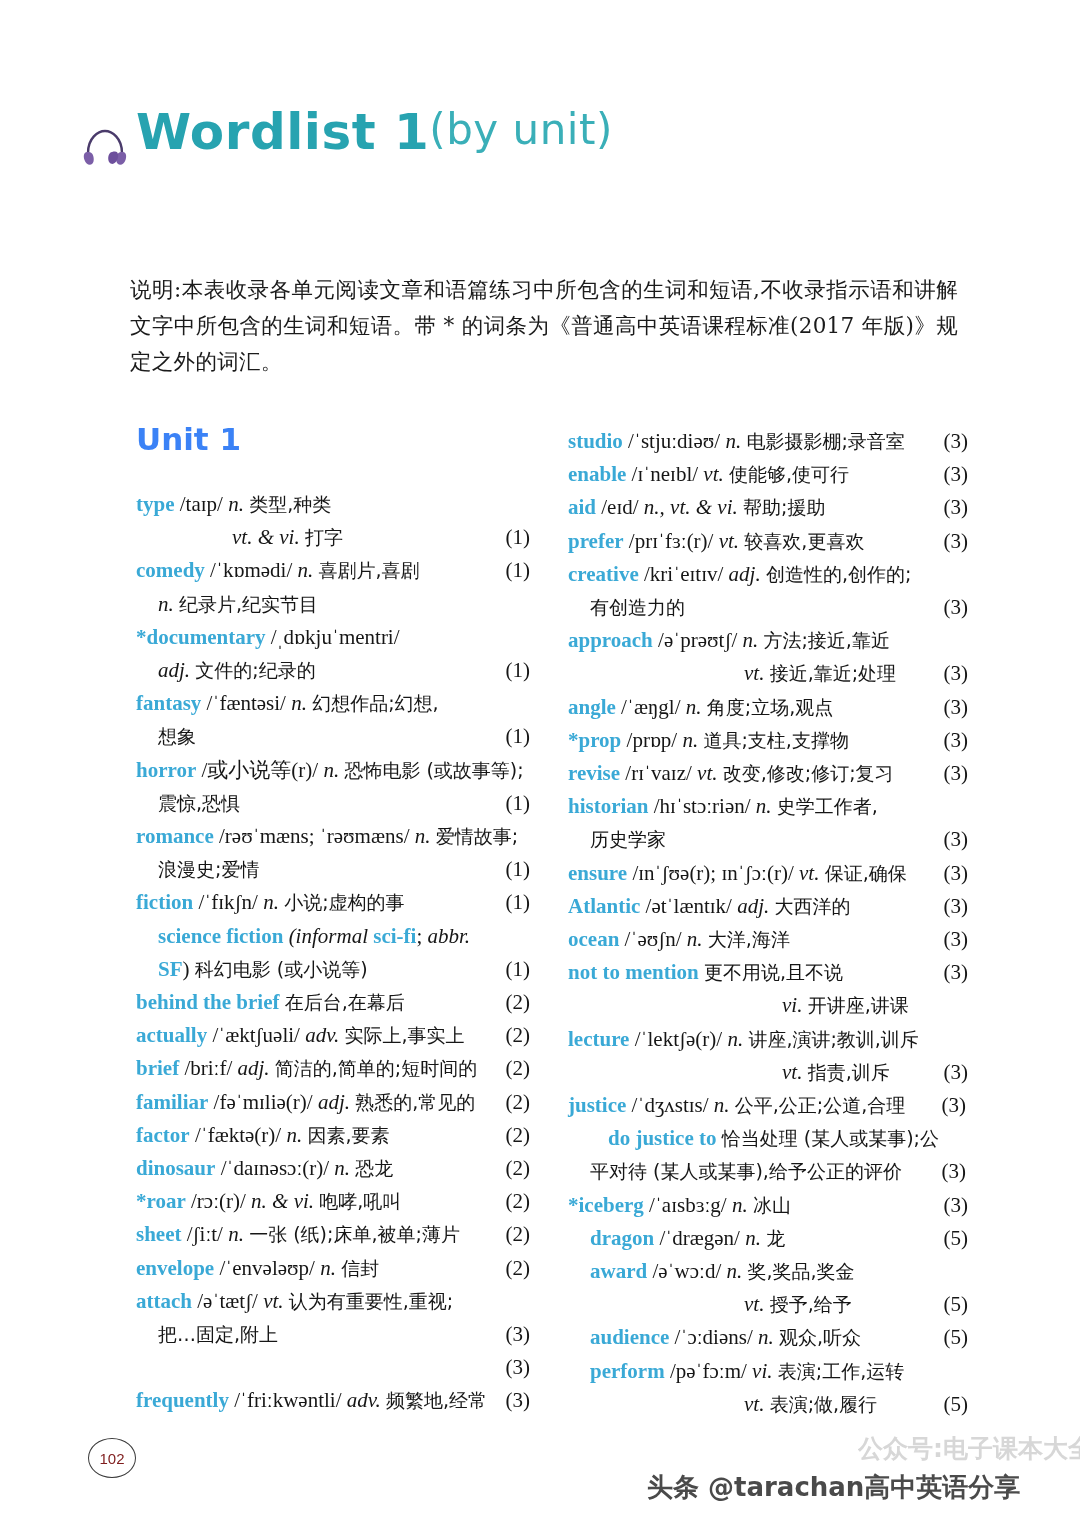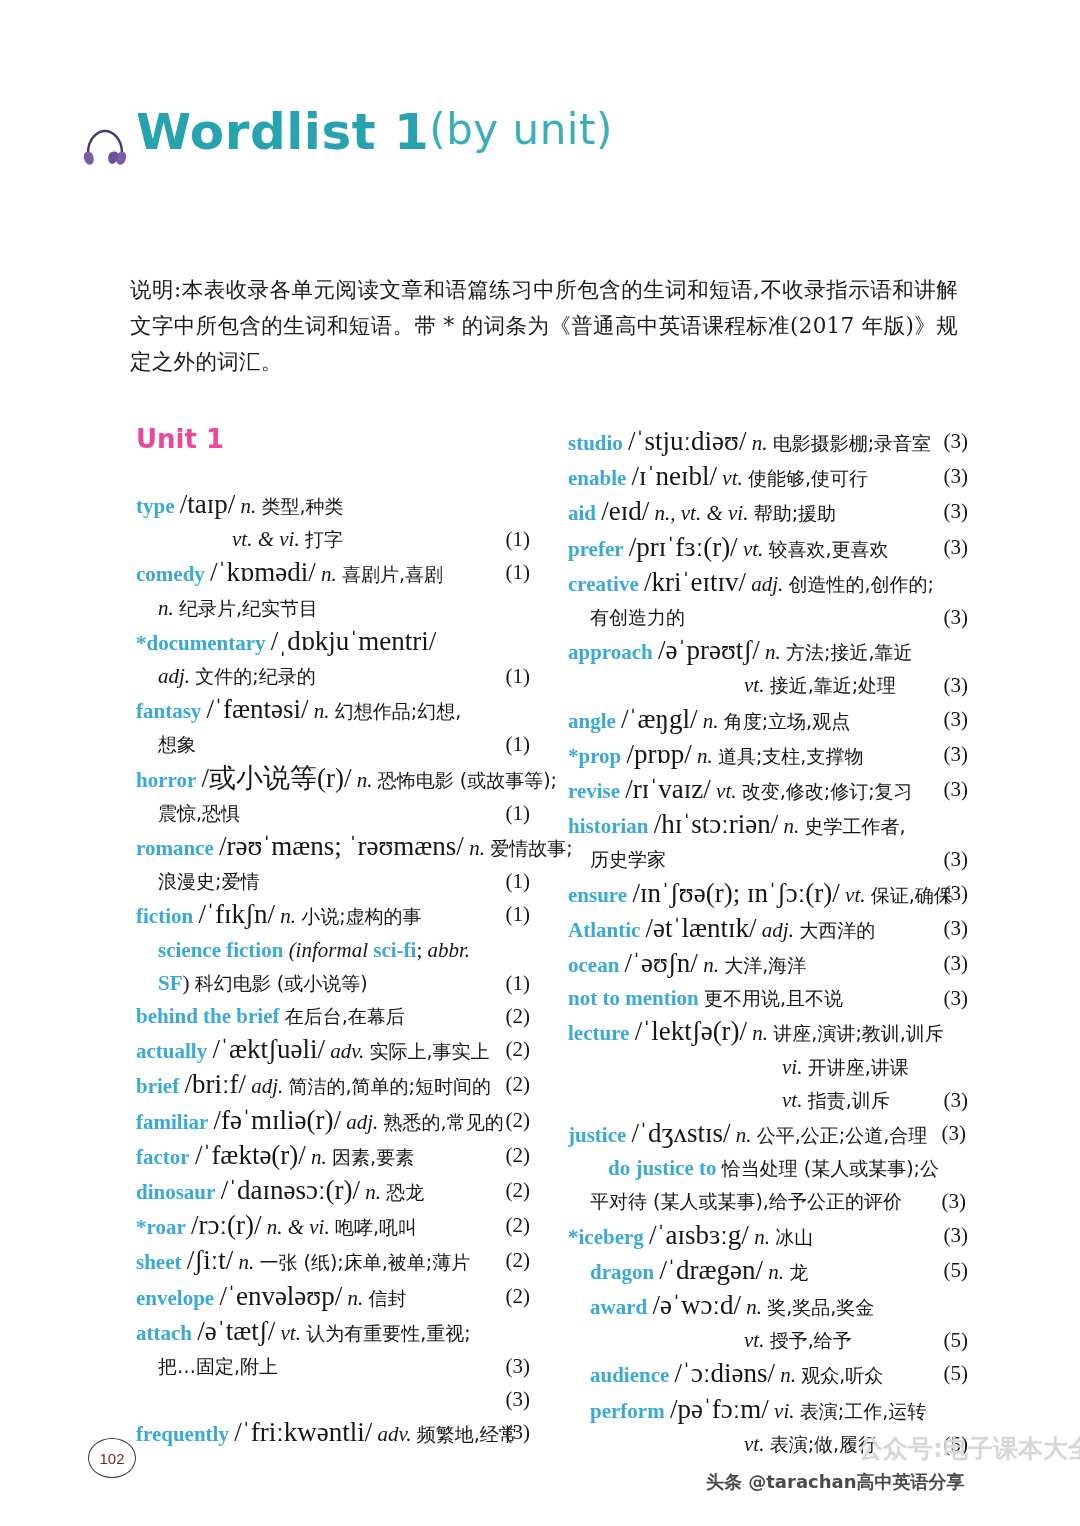--- a/index.html
+++ b/index.html
@@ -71,23 +71,23 @@
     letter-spacing: 0.3px;
   }
 
   
   .unit-heading {
     position: absolute;
     left: 136px;
     top: 420px;
     font-family: "DejaVu Sans", sans-serif;
     font-weight: bold;
-    font-size: 26px;
+    font-size: 31px;
     line-height: 38px;
-    color: #ec4899;
+    color: #3b82f6;
   }
 
   
   .columns {
     position: absolute;
     left: 0;
     top: 425px;
     width: 1080px;
   }
   .col {
@@ -125,21 +125,21 @@
     font-weight: bold;
     font-family: "Liberation Serif", serif;
   }
   .star {
     color: #3aa9d6;
     font-weight: bold;
   }
   .ipa {
     font-family: "Liberation Serif", serif;
     color: #161616;
-    font-size: 27px;
+    font-size: 21px;
   }
   .pos {
     font-style: italic;
     font-family: "Liberation Serif", serif;
   }
   .cn {
     font-family: "DejaVu Sans", sans-serif;
     font-size: 19px;
     letter-spacing: 0px;
   }
@@ -165,24 +165,24 @@
     border-radius: 50%;
     display: flex;
     align-items: center;
     justify-content: center;
     font-family: "Liberation Sans", sans-serif;
     font-size: 15px;
     color: #7f1d1d;
   }
   .watermark-main {
     position: absolute;
-    left: 706px;
+    left: 647px;
     top: 1470px;
     font-family: "DejaVu Sans", sans-serif;
-    font-size: 18px;
+    font-size: 26px;
     font-weight: bold;
     color: #4a4a4a;
     white-space: nowrap;
   }
   .watermark-faint {
     position: absolute;
     left: 858px;
     top: 1432px;
     font-family: "DejaVu Sans", sans-serif;
     font-size: 25px;
@@ -260,22 +260,22 @@
           <div class="line ind-4"><span class="body"><span class="pos">vt.</span> <span class="cn">接近,靠近;处理</span></span><span class="ref">(3)</span></div>
           <div class="line ind-0"><span class="body"><span class="hw">angle</span> <span class="ipa">/ˈæŋgl/</span> <span class="pos">n.</span> <span class="cn">角度;立场,观点</span></span><span class="ref">(3)</span></div>
           <div class="line ind-0"><span class="body"><span class="star">*</span><span class="hw">prop</span> <span class="ipa">/prɒp/</span> <span class="pos">n.</span> <span class="cn">道具;支柱,支撑物</span></span><span class="ref">(3)</span></div>
           <div class="line ind-0"><span class="body"><span class="hw">revise</span> <span class="ipa">/rɪˈvaɪz/</span> <span class="pos">vt.</span> <span class="cn">改变,修改;修订;复习</span></span><span class="ref">(3)</span></div>
           <div class="line ind-0"><span class="body"><span class="hw">historian</span> <span class="ipa">/hɪˈstɔːriən/</span> <span class="pos">n.</span> <span class="cn">史学工作者,</span></span></div>
           <div class="line ind-1"><span class="body"><span class="cn">历史学家</span></span><span class="ref">(3)</span></div>
           <div class="line ind-0"><span class="body"><span class="hw">ensure</span> <span class="ipa">/ɪnˈʃʊə(r); ɪnˈʃɔː(r)/</span> <span class="pos">vt.</span> <span class="cn">保证,确保</span></span><span class="ref">(3)</span></div>
           <div class="line ind-0"><span class="body"><span class="hw">Atlantic</span> <span class="ipa">/ətˈlæntɪk/</span> <span class="pos">adj.</span> <span class="cn">大西洋的</span></span><span class="ref">(3)</span></div>
           <div class="line ind-0"><span class="body"><span class="hw">ocean</span> <span class="ipa">/ˈəʊʃn/</span> <span class="pos">n.</span> <span class="cn">大洋,海洋</span></span><span class="ref">(3)</span></div>
           <div class="line ind-0"><span class="body"><span class="hw">not to mention</span> <span class="cn">更不用说,且不说</span></span><span class="ref">(3)</span></div>
+          <div class="line ind-5"><span class="body"><span class="pos">vi.</span> <span class="cn">开讲座,讲课</span></span></div>
           <div class="line ind-0"><span class="body"><span class="hw">lecture</span> <span class="ipa">/ˈlektʃə(r)/</span> <span class="pos">n.</span> <span class="cn">讲座,演讲;教训,训斥</span></span></div>
-          <div class="line ind-5"><span class="body"><span class="pos">vi.</span> <span class="cn">开讲座,讲课</span></span></div>
           <div class="line ind-5"><span class="body"><span class="pos">vt.</span> <span class="cn">指责,训斥</span></span><span class="ref">(3)</span></div>
           <div class="line ind-0"><span class="body"><span class="hw">justice</span> <span class="ipa">/ˈdʒʌstɪs/</span> <span class="pos">n.</span> <span class="cn">公平,公正;公道,合理</span></span><span class="ref tight">(3)</span></div>
           <div class="line ind-2"><span class="body"><span class="hw">do justice to</span> <span class="cn">恰当处理 (某人或某事);公</span></span></div>
           <div class="line ind-1"><span class="body"><span class="cn">平对待 (某人或某事),给予公正的评价</span></span><span class="ref tight">(3)</span></div>
           <div class="line ind-0"><span class="body"><span class="star">*</span><span class="hw">iceberg</span> <span class="ipa">/ˈaɪsbɜːg/</span> <span class="pos">n.</span> <span class="cn">冰山</span></span><span class="ref">(3)</span></div>
           <div class="line ind-1"><span class="body"><span class="hw">dragon</span> <span class="ipa">/ˈdrægən/</span> <span class="pos">n.</span> <span class="cn">龙</span></span><span class="ref">(5)</span></div>
           <div class="line ind-1"><span class="body"><span class="hw">award</span> <span class="ipa">/əˈwɔːd/</span> <span class="pos">n.</span> <span class="cn">奖,奖品,奖金</span></span></div>
           <div class="line ind-4"><span class="body"><span class="pos">vt.</span> <span class="cn">授予,给予</span></span><span class="ref">(5)</span></div>
           <div class="line ind-1"><span class="body"><span class="hw">audience</span> <span class="ipa">/ˈɔːdiəns/</span> <span class="pos">n.</span> <span class="cn">观众,听众</span></span><span class="ref">(5)</span></div>
           <div class="line ind-1"><span class="body"><span class="hw">perform</span> <span class="ipa">/pəˈfɔːm/</span> <span class="pos">vi.</span> <span class="cn">表演;工作,运转</span></span></div>

